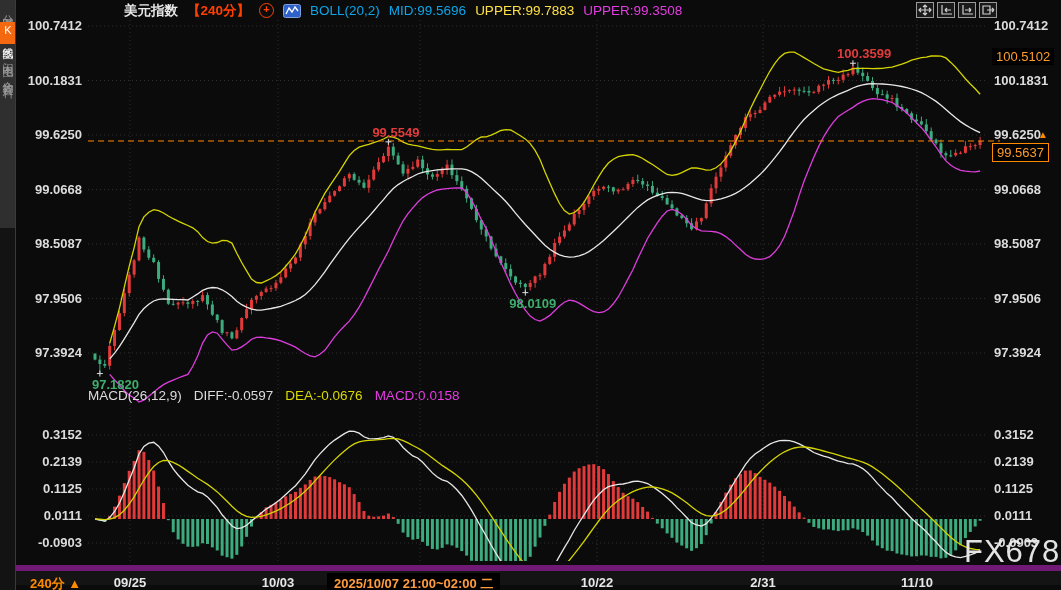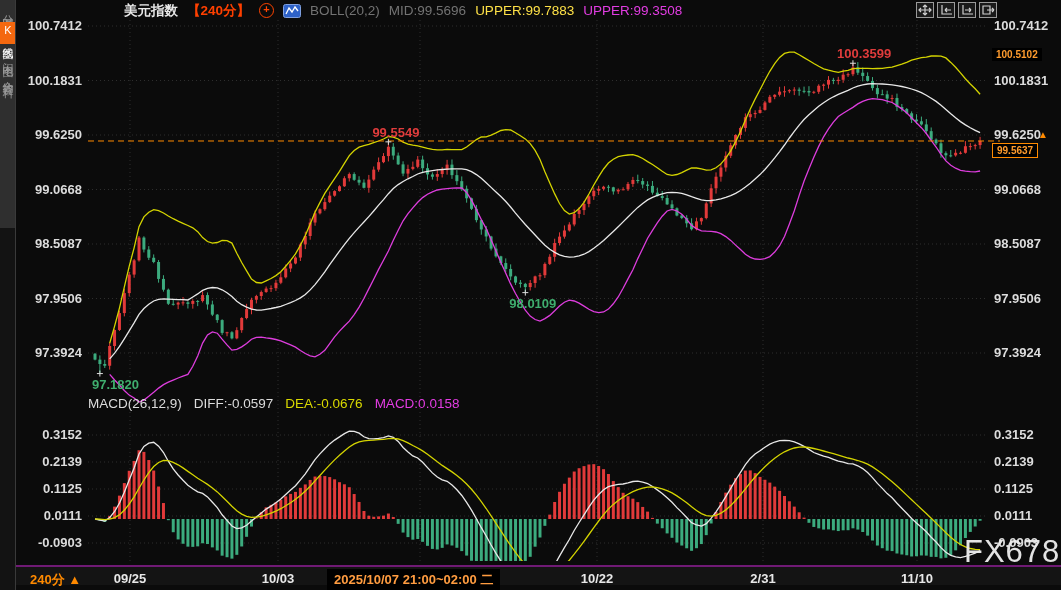--- a/index.html
+++ b/index.html
@@ -14,48 +14,48 @@
              color:#9a9a9a;letter-spacing:2px;cursor:pointer;padding:2px 0;}
   .side-item.active{background:#f4680f;color:#fff;}
   
   #header{position:absolute;left:16px;top:0;height:21px;right:100px;display:flex;align-items:center;
           padding-left:108px;gap:9px;font-size:13.5px;white-space:nowrap;}
   .h-title{color:#e8e8e8;font-weight:bold;}
   .h-period{color:#ff4000;font-weight:bold;}
   .h-compare{width:13px;height:13px;border:1.5px solid #ff4400;border-radius:50%;color:#ff4400;
              font-size:11px;line-height:11px;text-align:center;font-weight:bold;cursor:pointer;}
   .h-mini{width:18px;height:14px;cursor:pointer;}
-  .h-boll,.h-mid{color:#737373;}
+  .h-boll,.h-mid{color:#0ea5e9;}
   .h-upper{color:#fde047;}
   .h-lower{color:#e23ce2;}
   
   #toolbar{position:absolute;right:64px;top:2px;display:flex;gap:3px;}
   .tb-icon{width:16px;height:14px;border:1px solid #9a9a9a;background:#1a1a1a;cursor:pointer;
            display:flex;align-items:center;justify-content:center;}
   .tb-icon svg{stroke:#cfcfcf;fill:none;stroke-width:1.2;}
   
   .axlbl{position:absolute;font-size:13px;font-weight:bold;color:#dcdcdc;right:0;width:100%;}
   #left-axis{position:absolute;left:16px;top:0;width:66px;height:590px;text-align:right;}
   #left-axis .axlbl{text-align:right;}
   #right-axis{position:absolute;left:994px;top:0;width:66px;height:590px;}
   #right-axis .axlbl{text-align:left;}
   
-  .chip{position:absolute;font-size:10px;font-weight:bold;background:#000;color:#ff9c2e;
+  .chip{position:absolute;font-size:13px;font-weight:normal;background:#000;color:#ff9c2e;
         padding:1px 4px;white-space:nowrap;}
   #band-chip{left:992px;top:48px;}
   #price-chip{left:992px;top:143px;border:1px solid #ff8a00;}
   #price-arrow{position:absolute;left:1038px;top:129px;color:#ff8a00;font-size:10px;}
   
-  #macd-header{position:absolute;left:88px;top:396px;display:flex;gap:12px;font-size:13.5px;white-space:nowrap;}
+  #macd-header{position:absolute;left:88px;top:388px;display:flex;gap:12px;font-size:13.5px;white-space:nowrap;}
   #macd-header .m-name,#macd-header .m-diff{color:#dcdcdc;}
   #macd-header .m-dea{color:#d9d900;}
   #macd-header .m-macd{color:#e23ce2;}
   
   #bottom-bar{position:absolute;left:16px;right:0;top:565px;height:20px;background:#141414;
-              border-top:2px solid #701a75;box-sizing:border-box;}
+              border-top:6px solid #701a75;box-sizing:border-box;}
   #period-selector{position:absolute;left:14px;top:4px;color:#ff8a00;font-size:13px;font-weight:bold;cursor:pointer;}
   .tlabel{position:absolute;top:4px;transform:translateX(-50%);color:#e8e8e8;font-size:13px;font-weight:bold;}
   #time-tooltip{position:absolute;left:311px;top:2px;background:#000;color:#ff9c40;font-size:13px;
                 font-weight:bold;padding:2px 7px;white-space:nowrap;}
   
   #watermark{position:absolute;left:964px;top:534px;font-size:31px;font-weight:500;color:#ececec;
              letter-spacing:1px;opacity:.96;z-index:5;}
   #chart-svg{position:absolute;left:0;top:0;}
   #chart-svg text{font-family:"Liberation Sans",sans-serif;font-weight:bold;font-size:13px;}
 </style>

